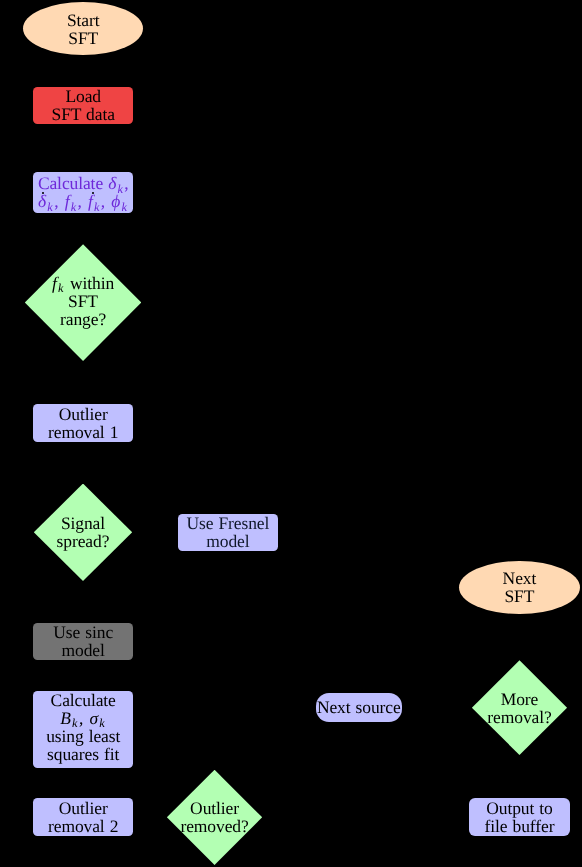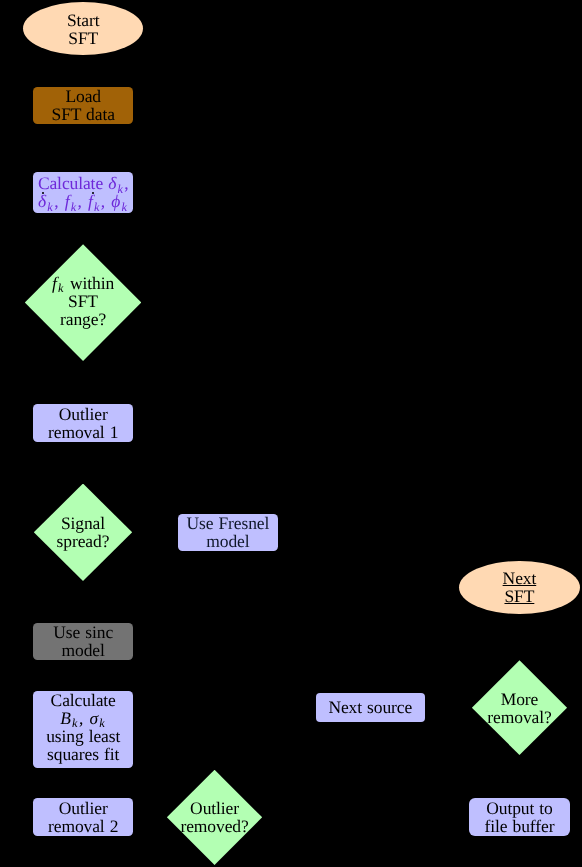--- a/index.html
+++ b/index.html
@@ -29,21 +29,21 @@
 
 <div id="page" style="background: rgb(0, 0, 0);">
 
   <div class="node terminator" style="left: 23.1px; top: 2.1px; width: 120.2px; height: 53.1px; color: rgb(0, 0, 0); background: rgb(255, 217, 179);">
     <div class="lbl">
         <div class="ln">Start</div>
         <div class="ln">SFT</div>
       </div>
   </div>
 
-  <div class="node process" style="left: 32.9px; top: 86.5px; width: 100.6px; height: 37.4px; color: rgb(0, 0, 0); background: #a16207; border-radius: 4.5px;">
+  <div class="node process" style="left: 32.9px; top: 86.5px; width: 100.6px; height: 37.4px; color: rgb(0, 0, 0); background: #ef4444; border-radius: 4.5px;">
     <div class="lbl">
         <div class="ln">Load</div>
         <div class="ln">SFT data</div>
       </div>
   </div>
 
   <div class="node process" style="left: 32.9px; top: 172.1px; width: 100.6px; height: 40.8px; color: #6d28d9; background: rgb(191, 191, 255); border-radius: 4.5px;">
     <div class="lbl">
         <div class="ln">Calculate <span class="mt"><span class="mv">δ</span><span class="sb">k</span></span>,</div>
         <div class="ln"><span class="mt"><span class="dotw"><span class="mv">δ</span><span class="dot"></span></span><span class="sb">k</span></span><span class="mcomma">,</span> <span class="mt"><span class="mv">f</span><span class="sb">k</span></span><span class="mcomma">,</span> <span class="mt"><span class="dotw"><span class="mv">f</span><span class="dot"></span></span><span class="sb">k</span></span><span class="mcomma">,</span> <span class="mt"><span class="mv">ϕ</span><span class="sb">k</span></span></div>
@@ -72,21 +72,21 @@
       </div>
   </div>
 
   <div class="node process" style="left: 177.5px; top: 513.6px; width: 100.7px; height: 37.1px; color: #0f172a; background: rgb(191, 191, 255); border-radius: 4.5px;">
     <div class="lbl">
         <div class="ln">Use Fresnel</div>
         <div class="ln">model</div>
       </div>
   </div>
 
-  <div class="node terminator" style="left: 458.95px; top: 560.6px; width: 120.95px; height: 53.2px; color: rgb(0, 0, 0); background: rgb(255, 217, 179); text-decoration: underline;">
+  <div class="node terminator" style="left: 458.95px; top: 560.6px; width: 120.95px; height: 53.2px; color: rgb(0, 0, 0); background: rgb(255, 217, 179);">
     <div class="lbl">
         <div class="ln">Next</div>
         <div class="ln">SFT</div>
       </div>
   </div>
 
   <div class="node process" style="left: 32.9px; top: 623.1px; width: 100.6px; height: 37.1px; color: rgb(0, 0, 0); background: #737373; border-radius: 4.5px;">
     <div class="lbl" style="top: -0.7px;">
         <div class="ln">Use sinc</div>
         <div class="ln">model</div>
@@ -102,21 +102,21 @@
       </div>
   </div>
 
   <div class="node decision" style="left: 471.9px; top: 660.2px; width: 95.2px; height: 94.9px; color: rgb(0, 0, 0); background: rgb(179, 255, 179);">
     <div class="lbl">
         <div class="ln">More</div>
         <div class="ln">removal?</div>
       </div>
   </div>
 
-  <div class="node process" style="left: 315.8px; top: 693.1px; width: 109px; height: 28.8px; color: rgb(0, 0, 0); background: rgb(191, 191, 255); border-radius: 4px;">
+  <div class="node process" style="left: 315.8px; top: 693.1px; width: 86px; height: 28.8px; color: rgb(0, 0, 0); background: rgb(191, 191, 255); border-radius: 13px;">
     <div class="lbl">
         <div class="ln">Next source</div>
       </div>
   </div>
 
   <div class="node process" style="left: 469px; top: 798.2px; width: 101px; height: 37.7px; color: rgb(0, 0, 0); background: rgb(191, 191, 255); border-radius: 6px;">
     <div class="lbl">
         <div class="ln">Output to</div>
         <div class="ln">file buffer</div>
       </div>

